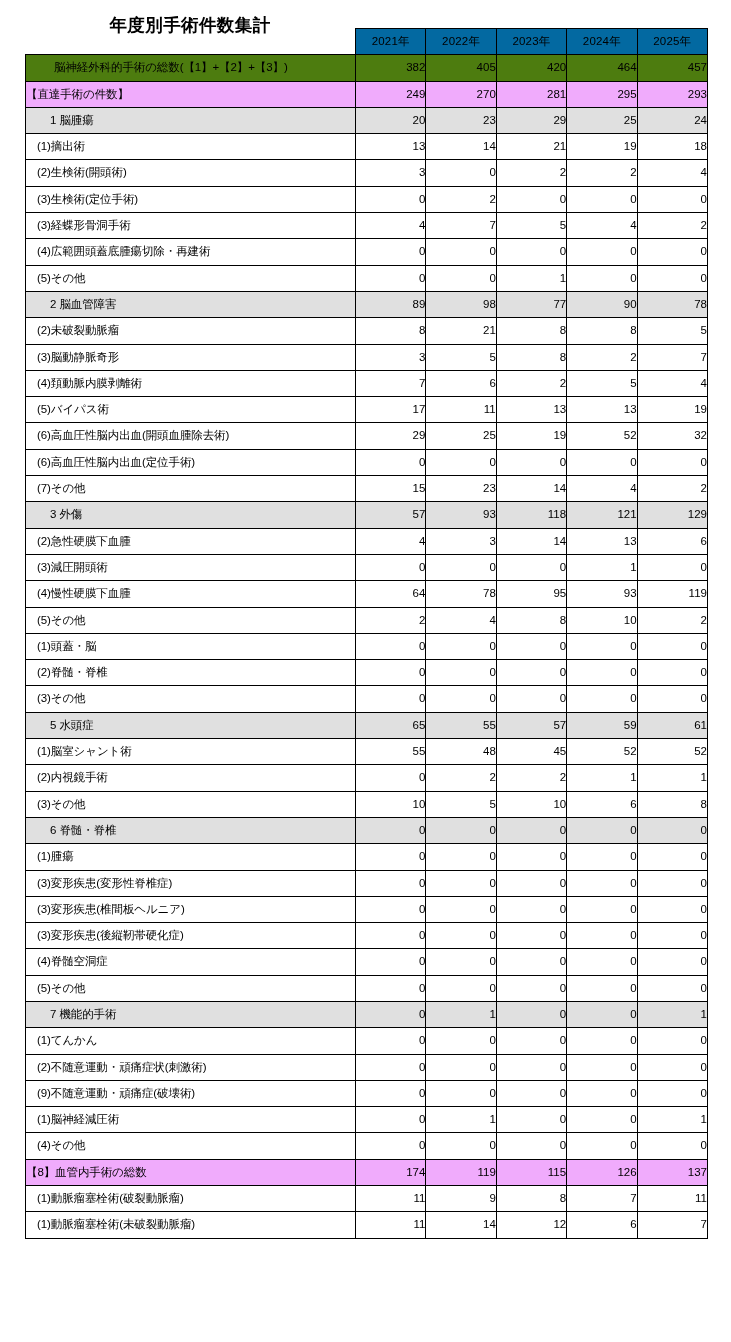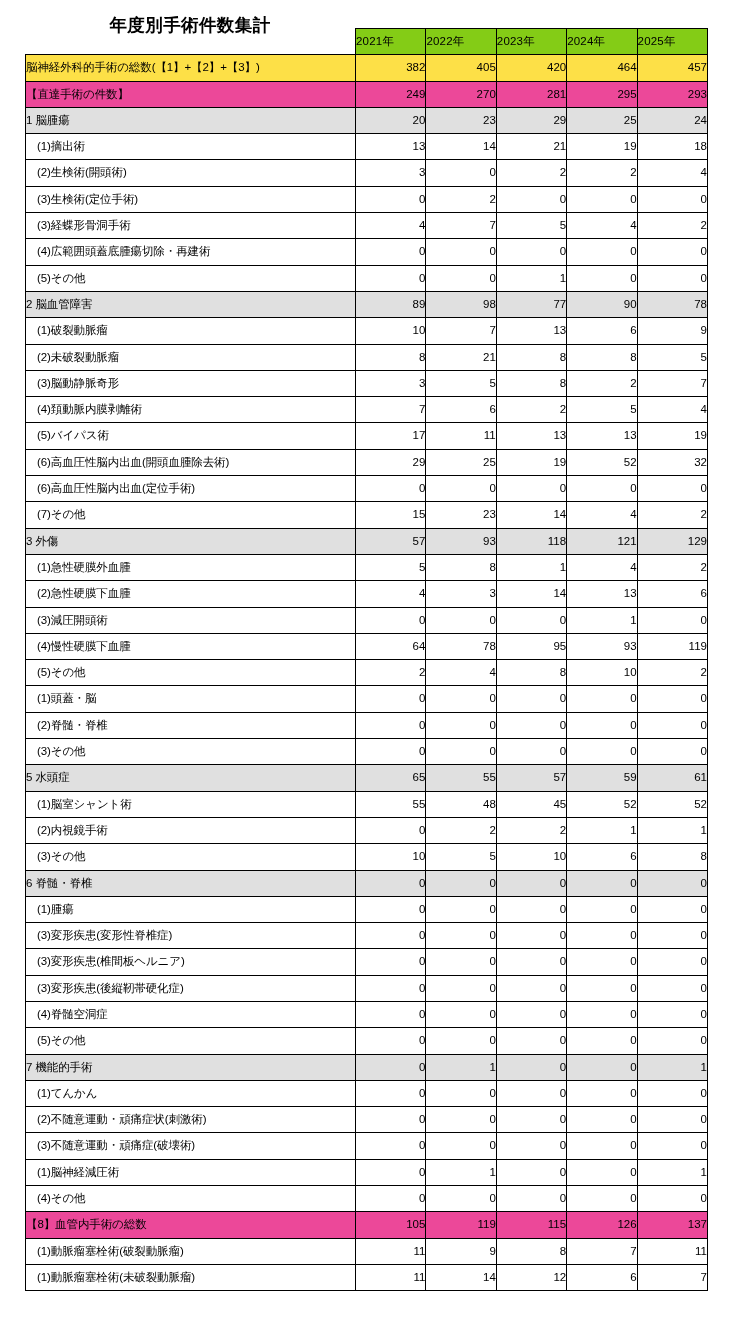--- a/index.html
+++ b/index.html
@@ -66,45 +66,45 @@
     overflow: hidden;
     white-space: nowrap;
   }
 
   
   tr.head td.corner {
     border: none;
     background: transparent;
   }
   tr.head th.yr {
-    text-align: left;
-    background: #84cc16;
+    text-align: center;
+    background: #0369a1;
     font-size: 11.5px;
     letter-spacing: 0.2px;
   }
 
   
   td.lbl {
     text-align: left;
     padding-left: 4px;
     letter-spacing: -0.1px;
   }
   td.val {
     text-align: right;
     padding-right: 4px;
     font-size: 11.5px;
   }
 
   
   td.lbl.lvl-sub { padding-left: 11px; }
 
   
-  tr.tier-grand td { background: #fde047; }
-  tr.tier-major td { background: #ec4899; }
-  tr.tier-cat   td { background: #e0e0e0; }
+  tr.tier-grand td { background: #4d7c0f; padding-left: 28px; }
+  tr.tier-major td { background: #f0abfc; }
+  tr.tier-cat   td { background: #e0e0e0; padding-left: 24px; }
   tr.tier-item  td { background: #ffffff; }
 
   
   .table-wrap::after {
     content: "";
     position: absolute;
     left: 0;
     top: 0;
     width: 100%;
     height: 100%;
@@ -213,28 +213,20 @@
           </tr>
           <tr class="tier-cat">
             <td class="lbl">2  脳血管障害</td>
             <td class="val">89</td>
             <td class="val">98</td>
             <td class="val">77</td>
             <td class="val">90</td>
             <td class="val">78</td>
           </tr>
           <tr class="tier-item">
-            <td class="lbl lvl-sub">(1)破裂動脈瘤</td>
-            <td class="val">10</td>
-            <td class="val">7</td>
-            <td class="val">13</td>
-            <td class="val">6</td>
-            <td class="val">9</td>
-          </tr>
-          <tr class="tier-item">
             <td class="lbl lvl-sub">(2)未破裂動脈瘤</td>
             <td class="val">8</td>
             <td class="val">21</td>
             <td class="val">8</td>
             <td class="val">8</td>
             <td class="val">5</td>
           </tr>
           <tr class="tier-item">
             <td class="lbl lvl-sub">(3)脳動静脈奇形</td>
             <td class="val">3</td>
@@ -285,28 +277,20 @@
           </tr>
           <tr class="tier-cat">
             <td class="lbl">3  外傷</td>
             <td class="val">57</td>
             <td class="val">93</td>
             <td class="val">118</td>
             <td class="val">121</td>
             <td class="val">129</td>
           </tr>
           <tr class="tier-item">
-            <td class="lbl lvl-sub">(1)急性硬膜外血腫</td>
-            <td class="val">5</td>
-            <td class="val">8</td>
-            <td class="val">1</td>
-            <td class="val">4</td>
-            <td class="val">2</td>
-          </tr>
-          <tr class="tier-item">
             <td class="lbl lvl-sub">(2)急性硬膜下血腫</td>
             <td class="val">4</td>
             <td class="val">3</td>
             <td class="val">14</td>
             <td class="val">13</td>
             <td class="val">6</td>
           </tr>
           <tr class="tier-item">
             <td class="lbl lvl-sub">(3)減圧開頭術</td>
             <td class="val">0</td>
@@ -461,21 +445,21 @@
           </tr>
           <tr class="tier-item">
             <td class="lbl lvl-sub">(2)不随意運動・頑痛症状(刺激術)</td>
             <td class="val">0</td>
             <td class="val">0</td>
             <td class="val">0</td>
             <td class="val">0</td>
             <td class="val">0</td>
           </tr>
           <tr class="tier-item">
-            <td class="lbl lvl-sub">(3)不随意運動・頑痛症(破壊術)</td>
+            <td class="lbl lvl-sub">(9)不随意運動・頑痛症(破壊術)</td>
             <td class="val">0</td>
             <td class="val">0</td>
             <td class="val">0</td>
             <td class="val">0</td>
             <td class="val">0</td>
           </tr>
           <tr class="tier-item">
             <td class="lbl lvl-sub">(1)脳神経減圧術</td>
             <td class="val">0</td>
             <td class="val">1</td>
@@ -486,21 +470,21 @@
           <tr class="tier-item">
             <td class="lbl lvl-sub">(4)その他</td>
             <td class="val">0</td>
             <td class="val">0</td>
             <td class="val">0</td>
             <td class="val">0</td>
             <td class="val">0</td>
           </tr>
           <tr class="tier-major">
             <td class="lbl">【8】血管内手術の総数</td>
-            <td class="val">105</td>
+            <td class="val">174</td>
             <td class="val">119</td>
             <td class="val">115</td>
             <td class="val">126</td>
             <td class="val">137</td>
           </tr>
           <tr class="tier-item">
             <td class="lbl lvl-sub">(1)動脈瘤塞栓術(破裂動脈瘤)</td>
             <td class="val">11</td>
             <td class="val">9</td>
             <td class="val">8</td>

